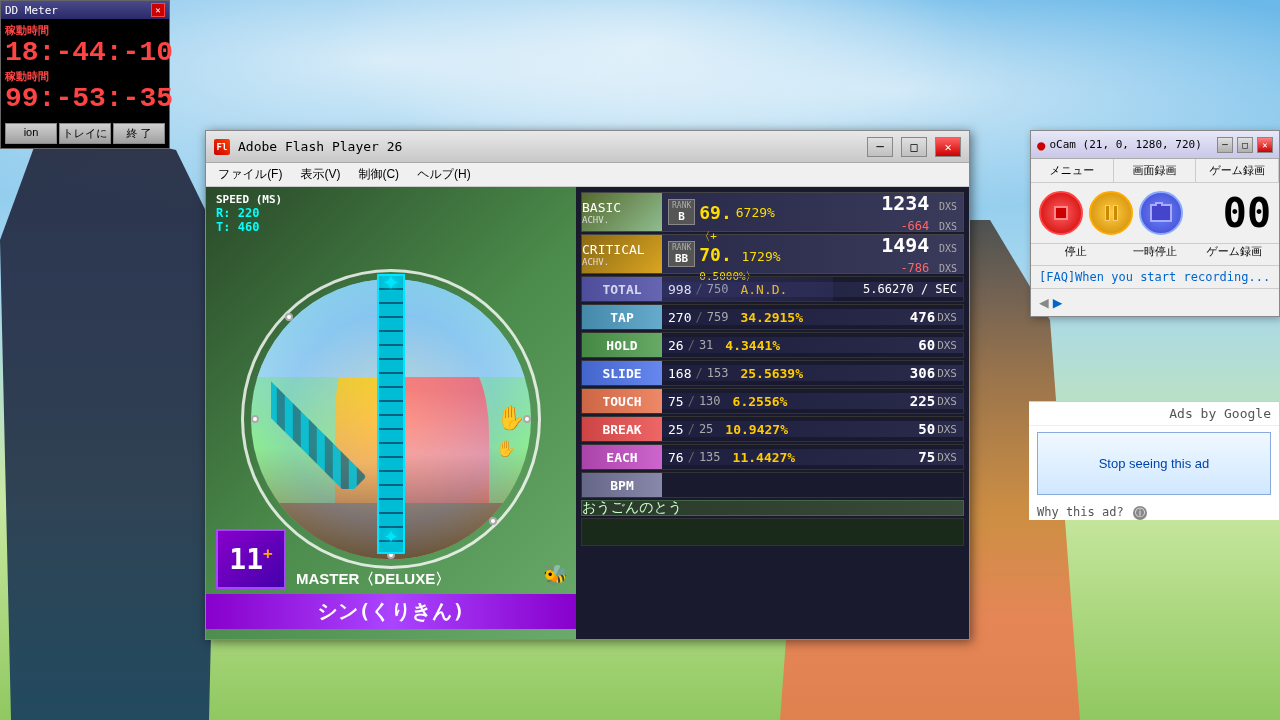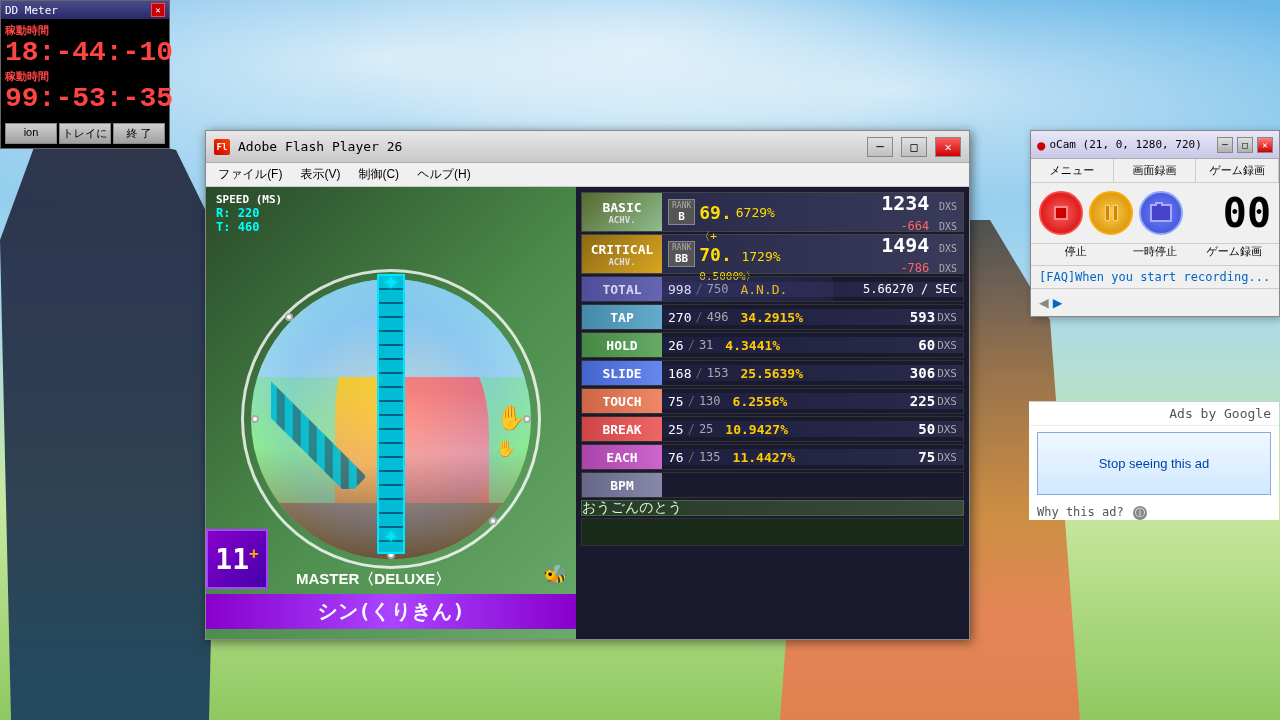--- a/index.html
+++ b/index.html
@@ -310,22 +310,22 @@
       font-size: 16px;
       font-weight: bold;
       font-family: monospace;
       z-index: 5;
     }
 
     
     .diff-badge {
       position: absolute;
       bottom: 50px;
-      left: 0;
-      width: 62px;
+      left: 10px;
+      width: 70px;
       height: 60px;
       background: linear-gradient(135deg, #8800cc, #4400aa);
       border: 2px solid #aa44ff;
       display: flex;
       align-items: center;
       justify-content: center;
       z-index: 5;
     }
     .diff-number {
       color: #fff;
@@ -389,24 +389,23 @@
     .score-row {
       display: flex;
       align-items: stretch;
       height: 40px;
       border: 1px solid #444;
     }
     .score-label {
       width: 80px;
       display: flex;
       flex-direction: column;
-      align-items: center;
       justify-content: center;
       font-size: 13px;
-      font-weight: bold;
+      font-weight: normal;
       color: #fff;
     }
     .score-label.basic { background: linear-gradient(135deg, #556b2f, #8fbc8f); }
     .score-label.critical { background: linear-gradient(135deg, #8b6914, #daa520); }
     .score-sub {
       font-size: 9px;
       color: #ddd;
     }
     .score-data {
       flex: 1;
@@ -898,24 +897,24 @@
             <span>/ SEC</span>
           </span>
         </div>
       </div>
 
       <div class="stat-row">
         <div class="stat-label tap">TAP</div>
         <div class="stat-data">
           <span class="stat-count">270</span>
           <span class="stat-slash">/</span>
-          <span class="stat-total-count">496</span>
+          <span class="stat-total-count">759</span>
           <span class="stat-pct" style="margin-left:8px;">34.2915%</span>
           <div class="stat-right">
-            <span class="stat-num">593</span>
+            <span class="stat-num">476</span>
             <span class="stat-dx">DXS</span>
           </div>
         </div>
       </div>
 
       <div class="stat-row">
         <div class="stat-label hold">HOLD</div>
         <div class="stat-data">
           <span class="stat-count">26</span>
           <span class="stat-slash">/</span>

